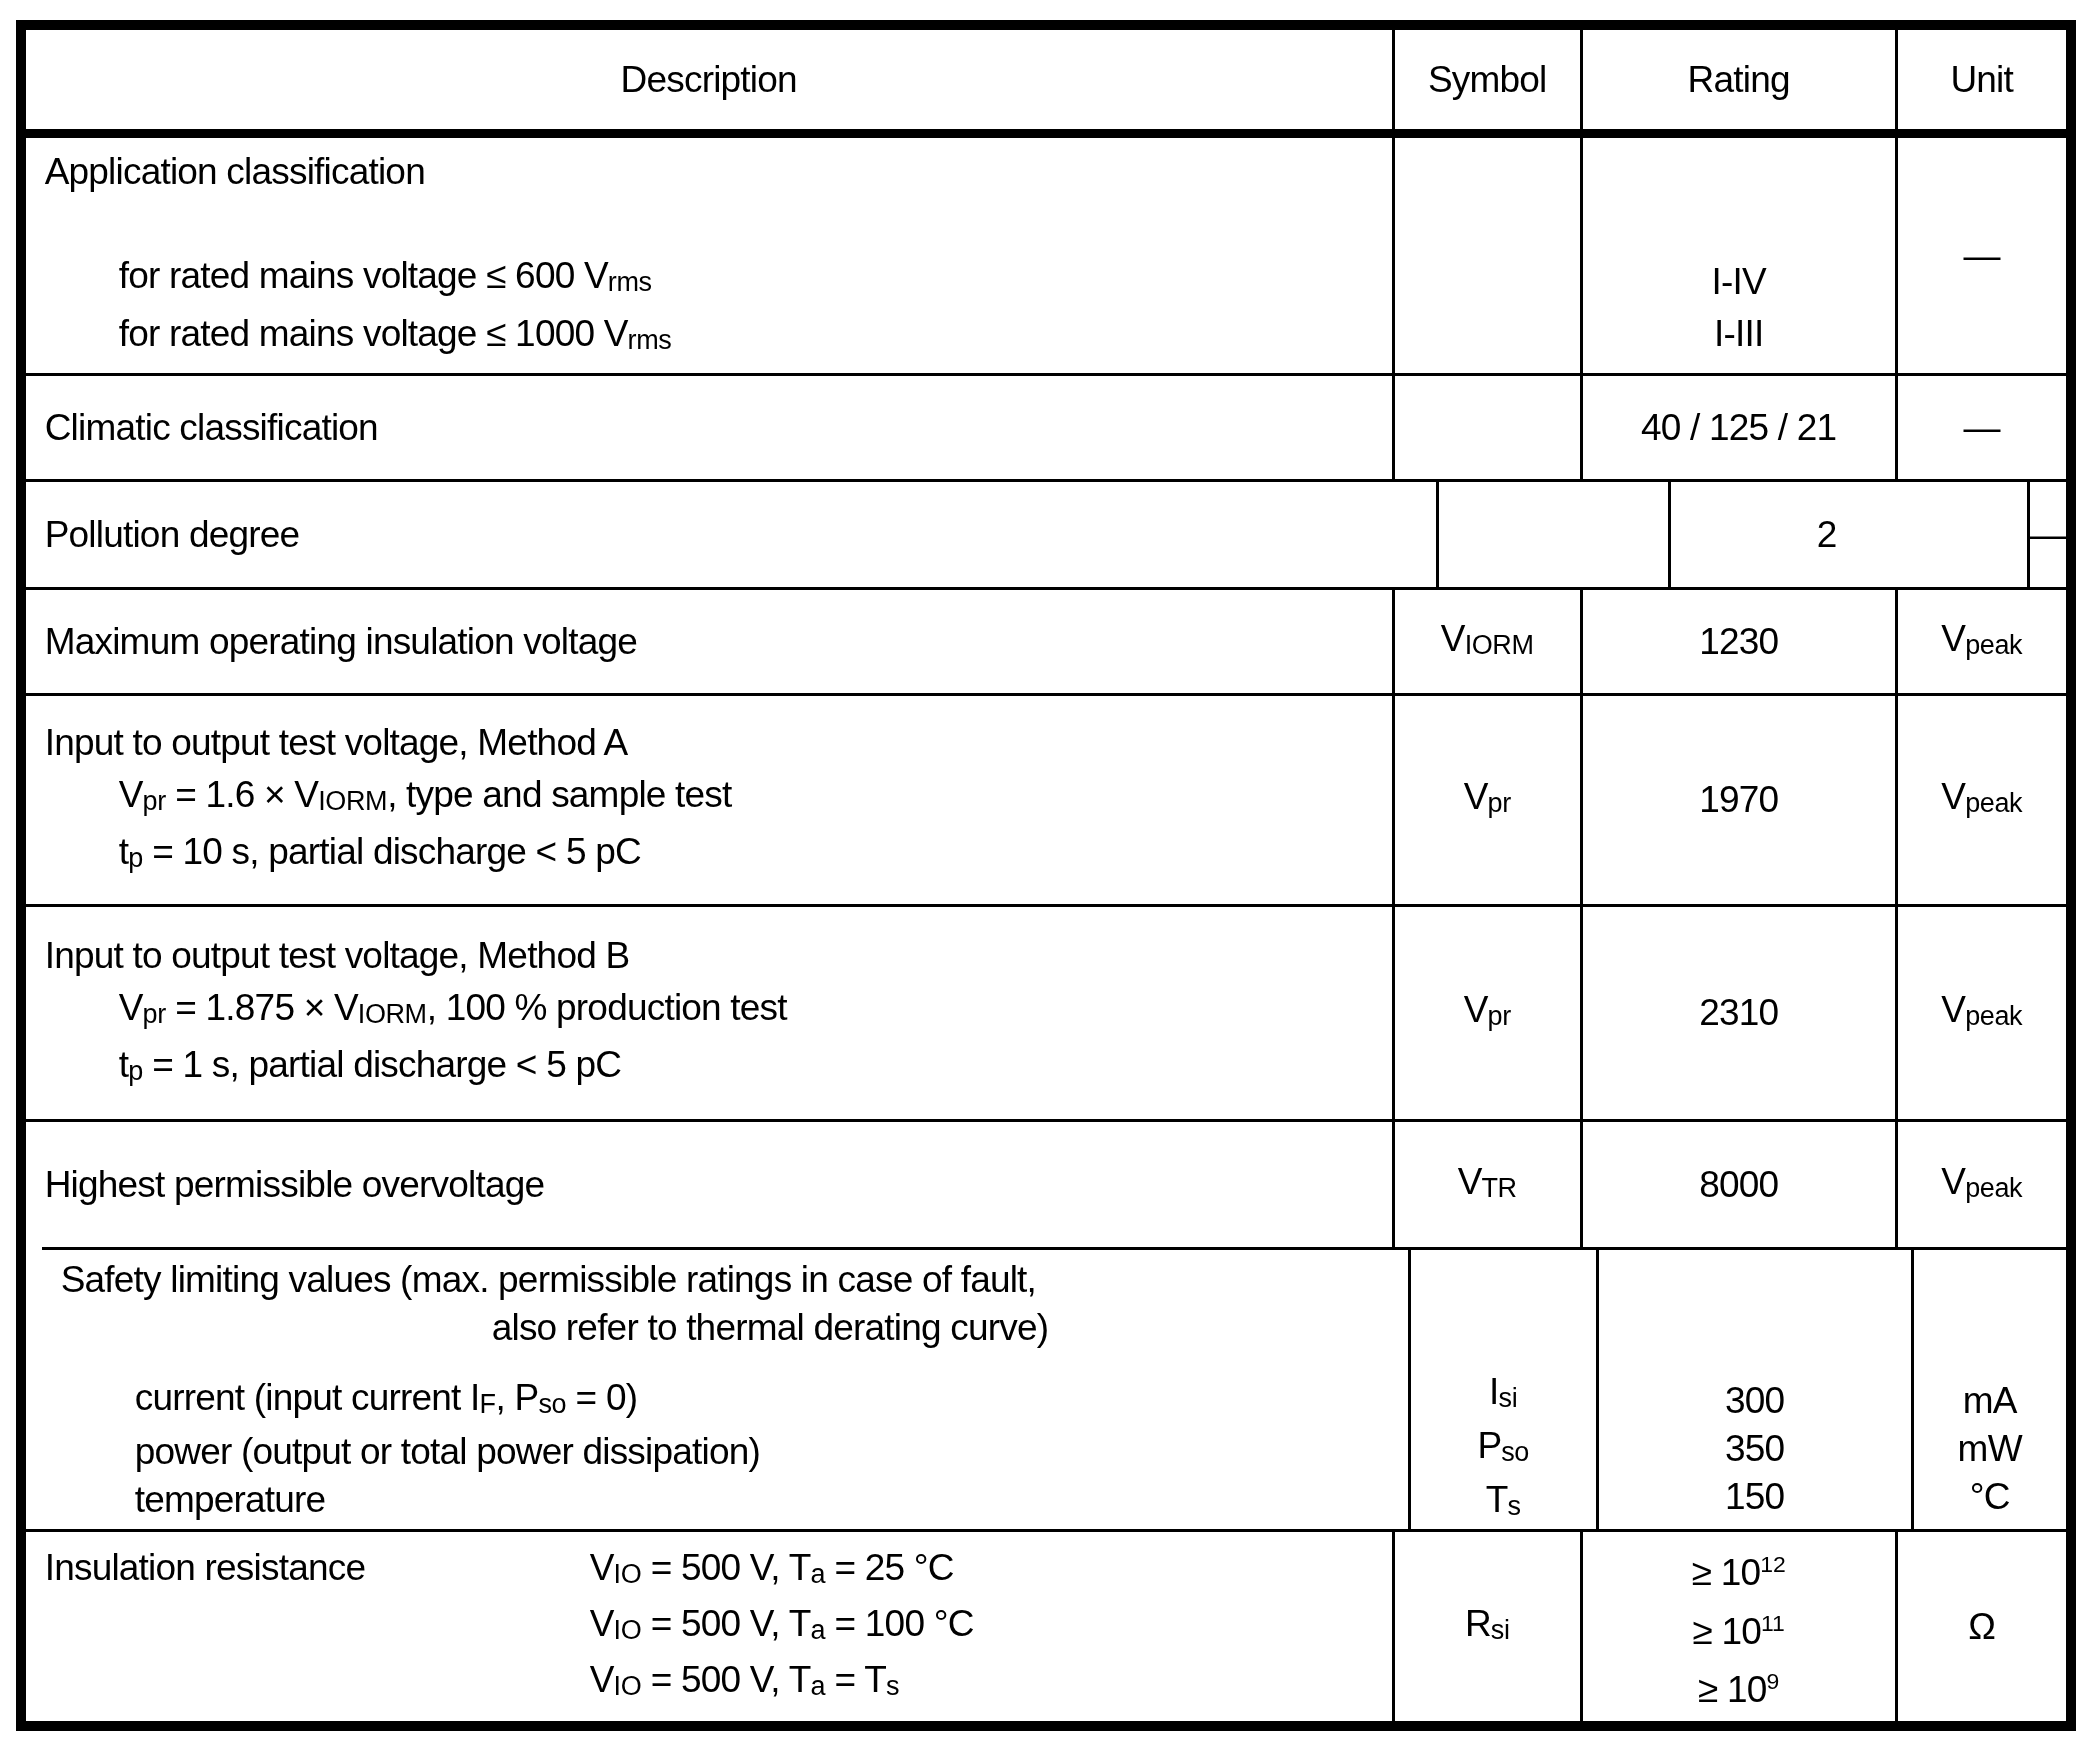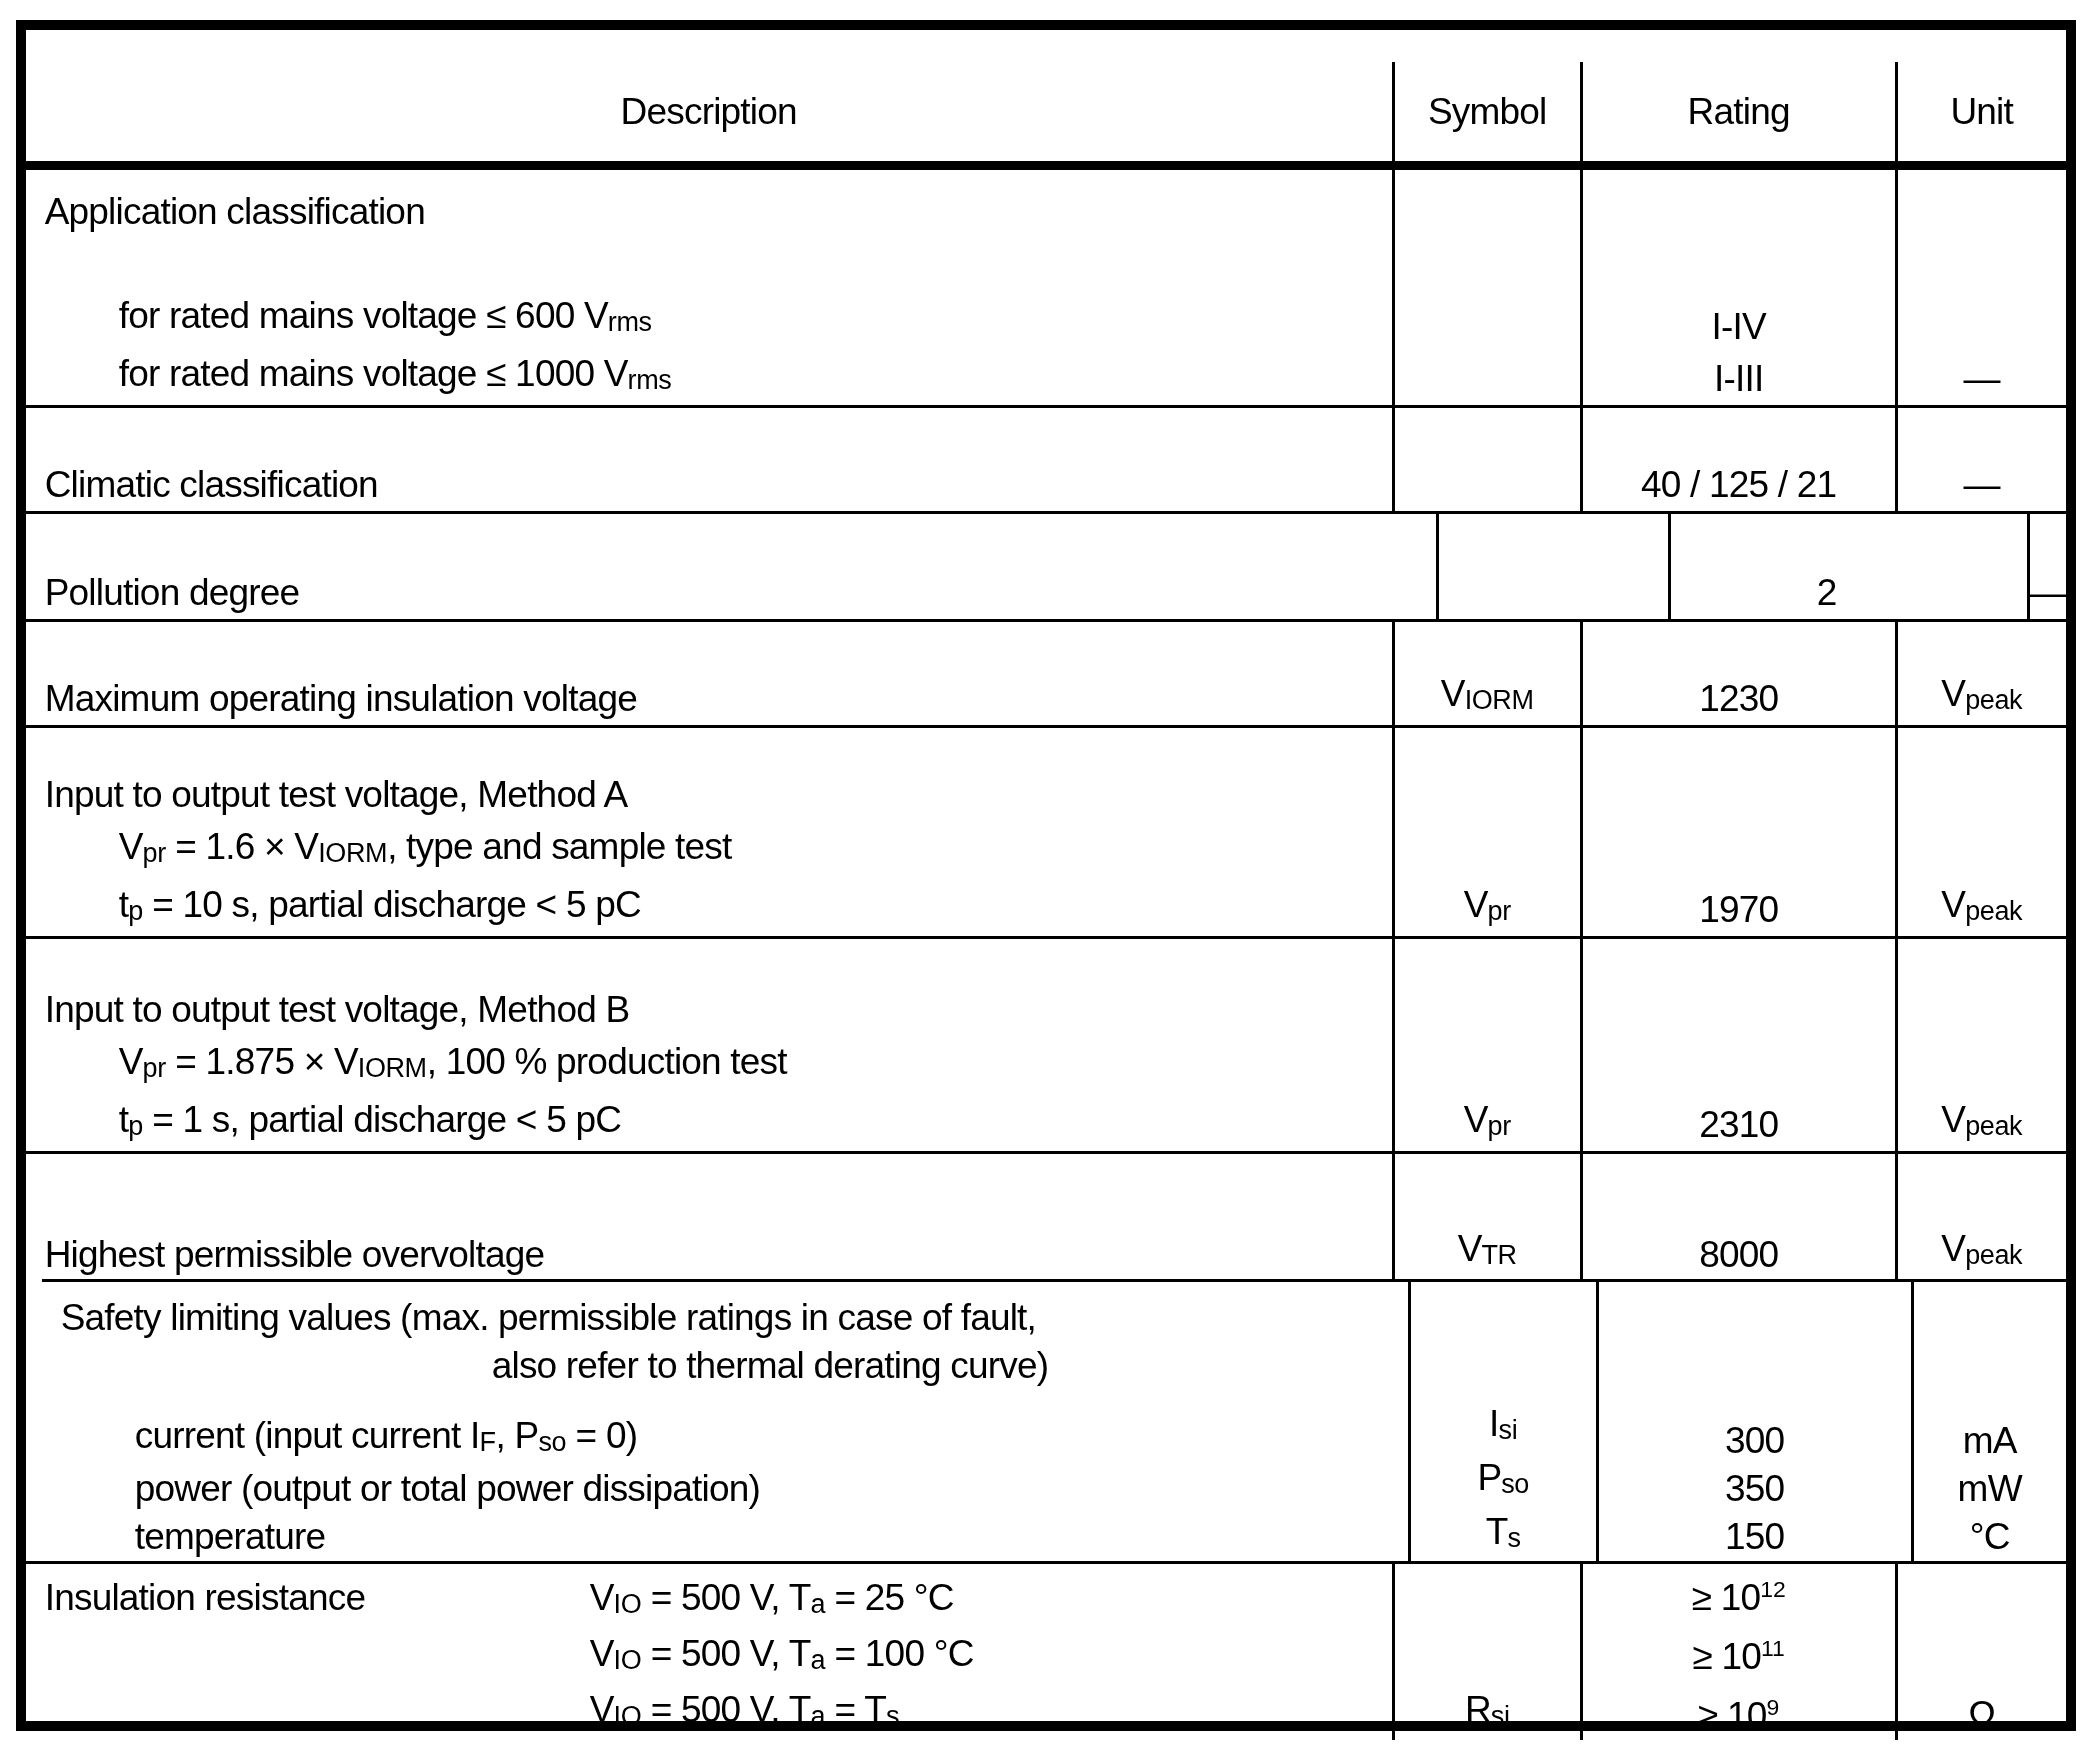--- a/index.html
+++ b/index.html
@@ -8,30 +8,30 @@
     background:#ffffff;color:#000000;
     font-family:"Liberation Sans", sans-serif;
     font-size:37px;letter-spacing:-0.8px;
   }
   #ratings-table{
     position:absolute;left:15.7px;top:20.3px;width:2060px;height:1711px;
     box-sizing:border-box;border:10.2px solid #000;
     display:flex;flex-direction:column;background:#fff;
   }
   .hrow{
-    display:flex;flex:0 0 99px;border-bottom:9.4px solid #000;box-sizing:content-box;margin-top:32px;
+    display:flex;flex:0 0 99px;border-bottom:9.4px solid #000;box-sizing:content-box;
   }
   .row{
     display:flex;border-top:3.1px solid #000;box-sizing:border-box;flex:0 0 auto;
   }
   .row.first{border-top:none}
   .row.grow{flex:1 1 auto}
   .cell{
     box-sizing:border-box;display:flex;flex-direction:column;
-    justify-content:flex-end;overflow:hidden;
+    justify-content:center;overflow:hidden;
   }
   .c0{width:1366px;padding-left:19px;padding-right:9.4px;align-items:flex-start}
   .c1{width:188px;border-left:3.1px solid #000;align-items:center;text-align:center}
   .c2{width:315px;border-left:3.1px solid #000;align-items:center;text-align:center}
   .c3{flex:1 1 auto;border-left:3.1px solid #000;align-items:center;text-align:center}
   .hrow .cell{justify-content:center;align-items:center;padding:0;text-align:center}
   .line{line-height:var(--lh,52px);white-space:nowrap}
   .gap{margin-top:22px}
   .ind1{margin-left:74px}
   .ind2{margin-left:431px}

